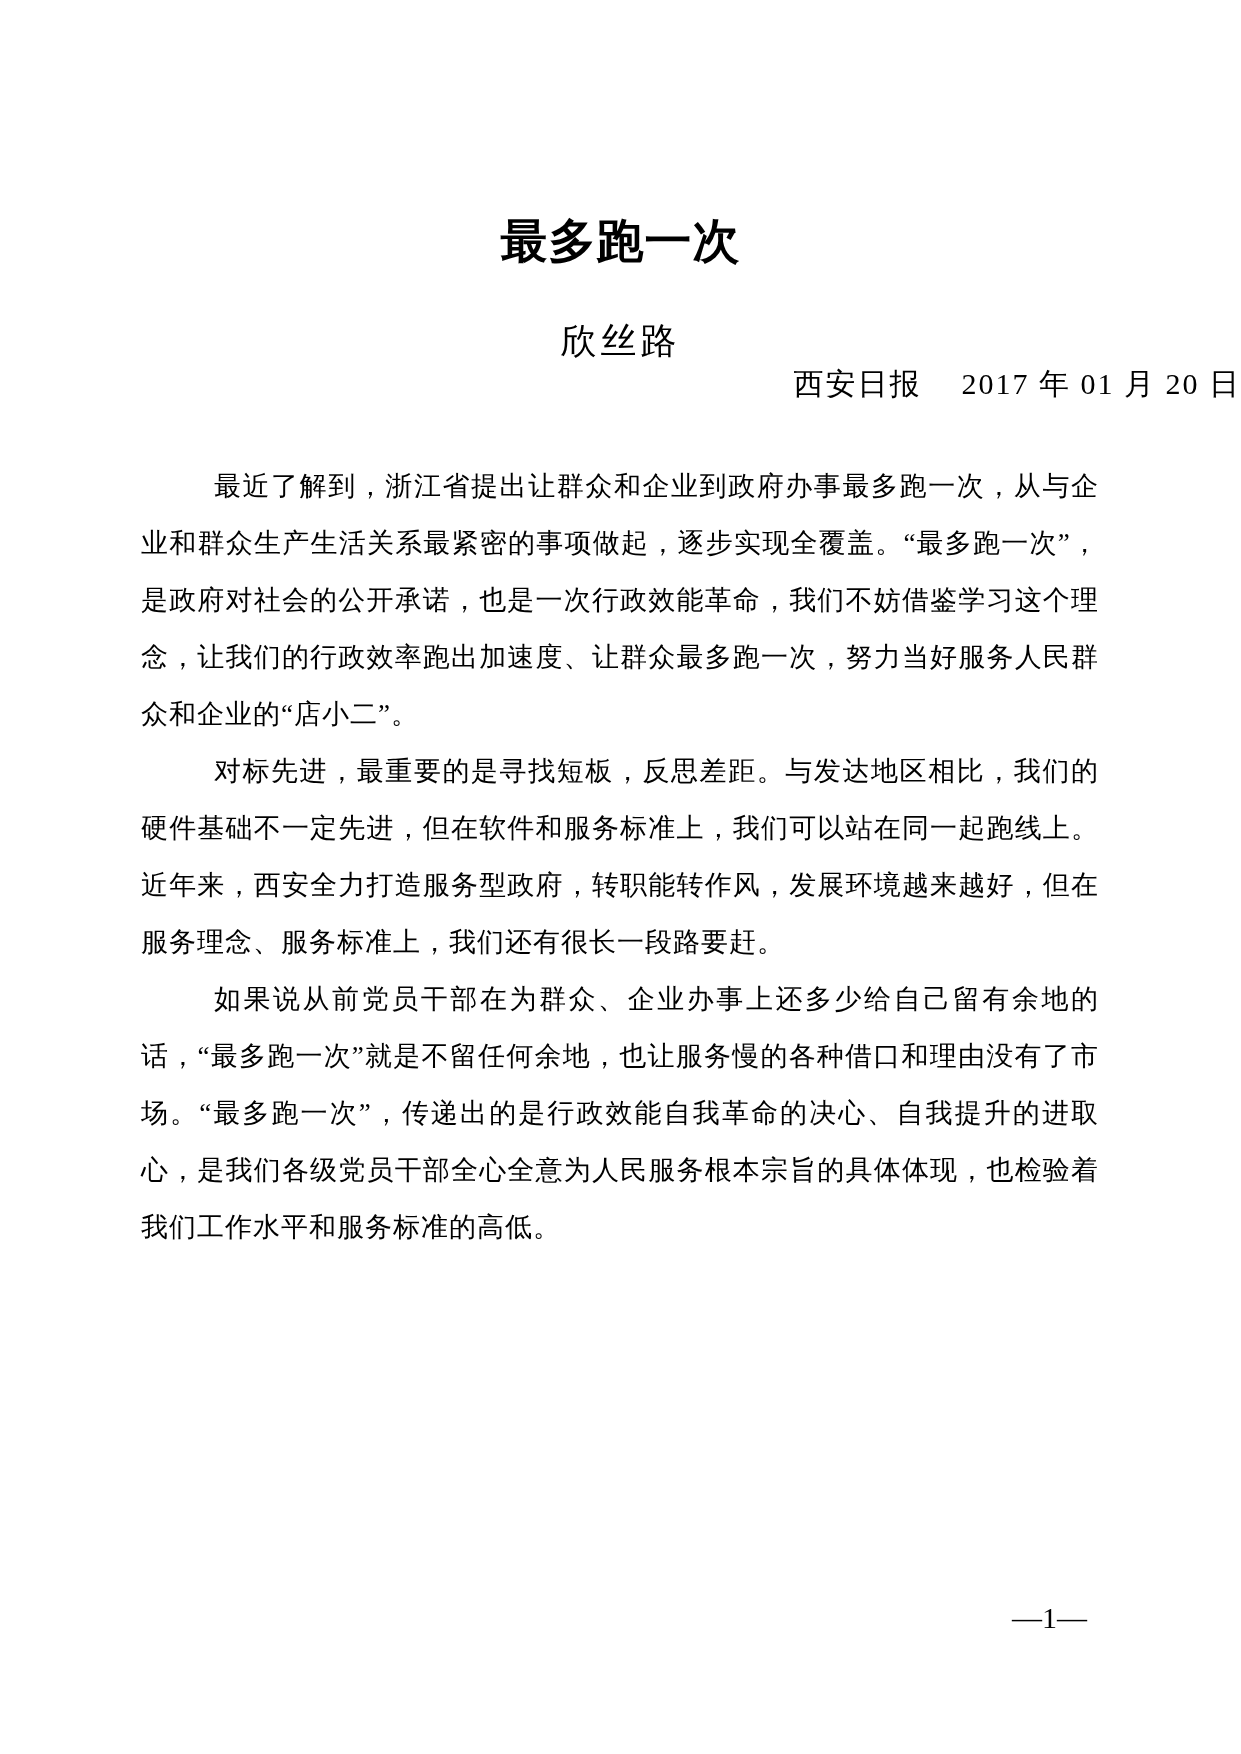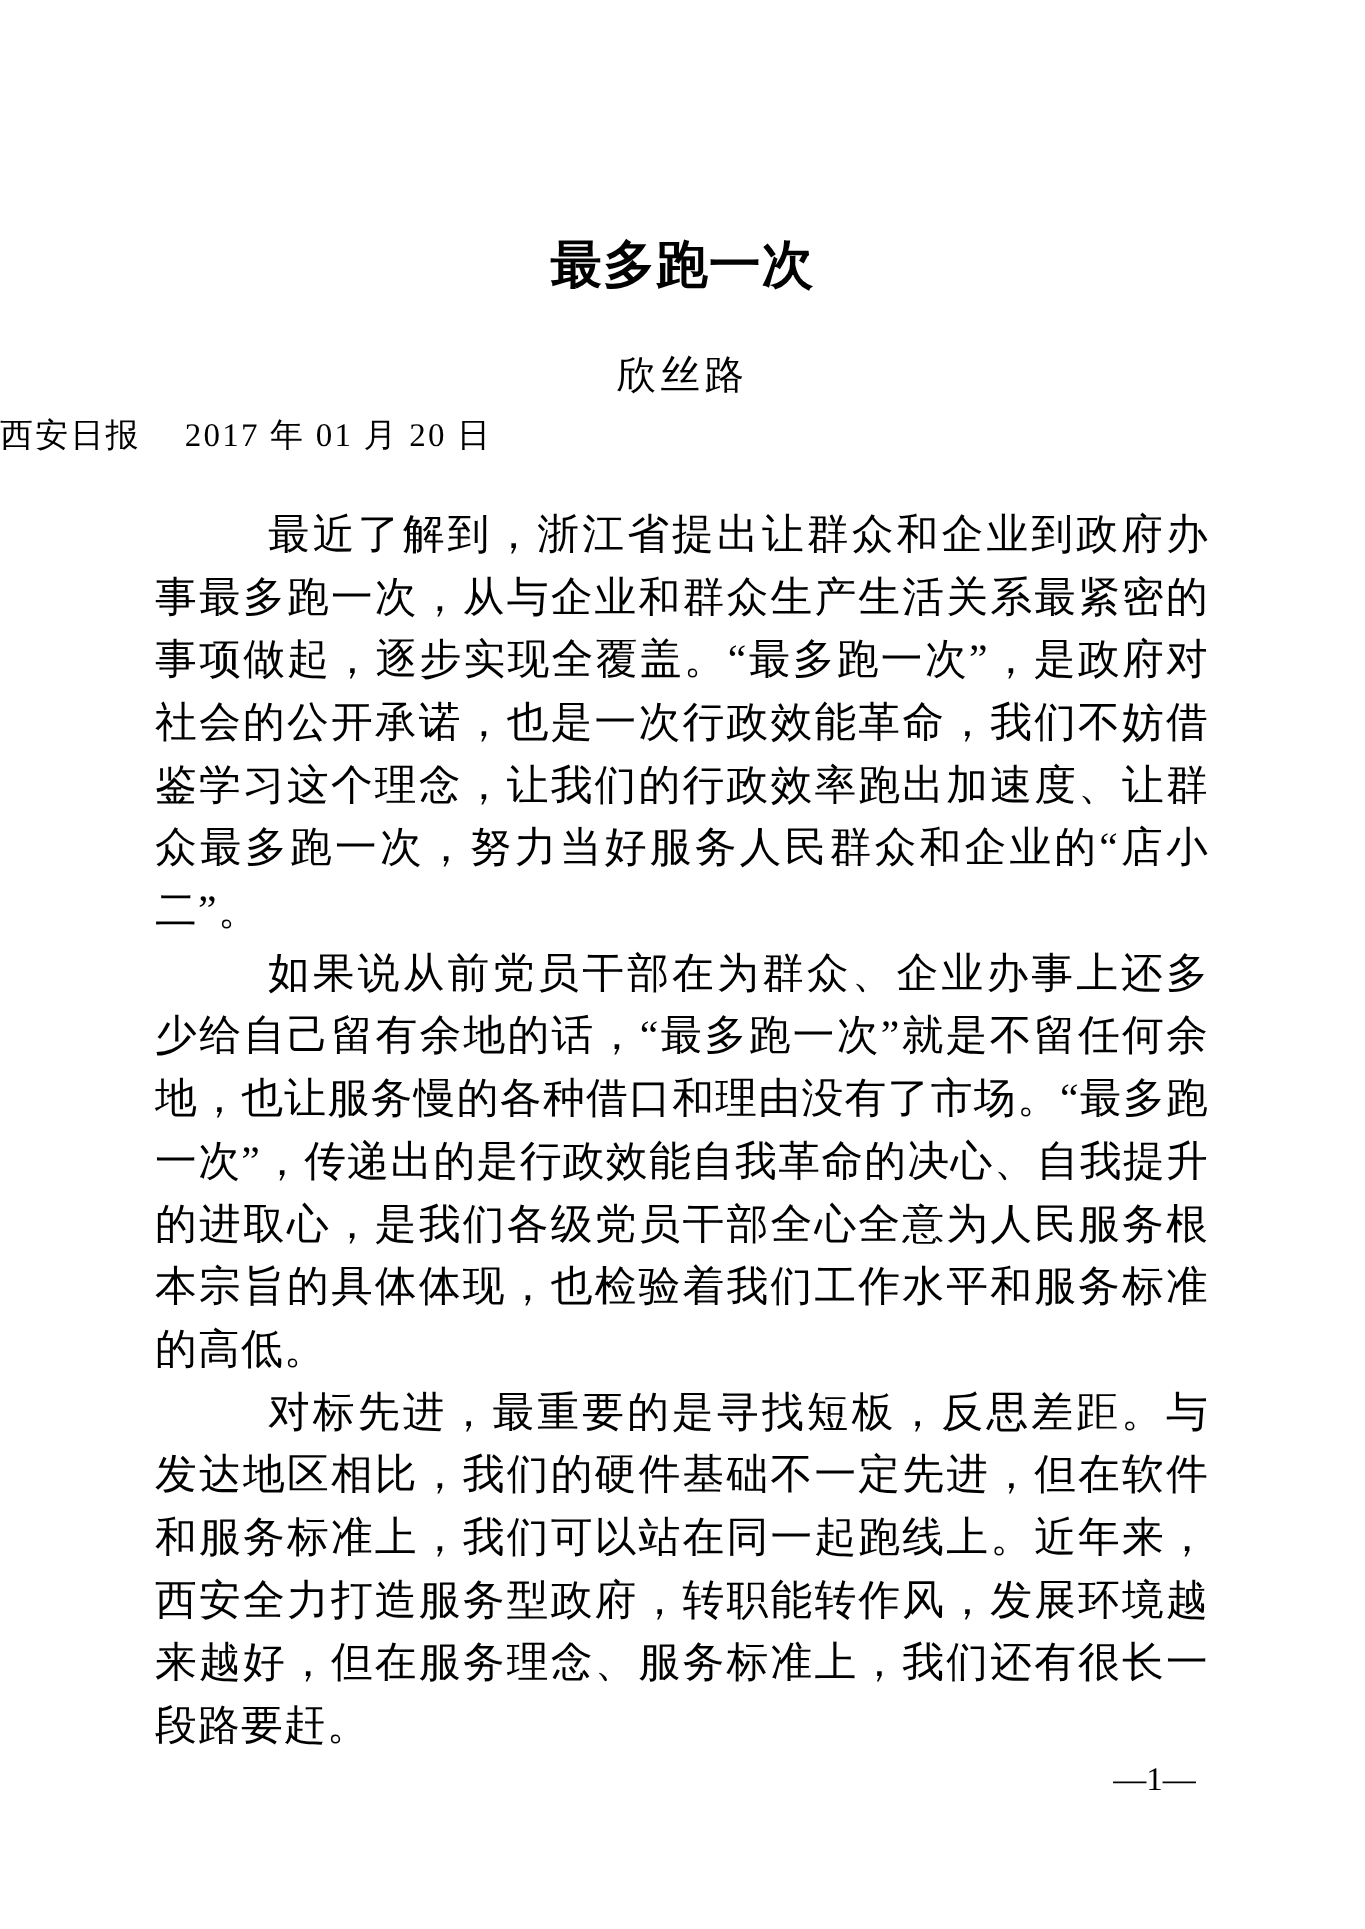--- a/index.html
+++ b/index.html
@@ -33,37 +33,37 @@
     top: 323px;
     left: 0;
     width: 100%;
     text-align: center;
     font-size: 36px;
     line-height: 36px;
     letter-spacing: 4px;
   }
   .source-line {
     position: absolute;
-    top: 378px;
+    top: 366px;
     left: 0;
     width: 100%;
-    text-align: left;
+    text-align: right;
     font-size: 30px;
     line-height: 36px;
     letter-spacing: 2px;
   }
   .source-line .pub-date {
     margin-left: 40px;
   }
   .article-body {
     position: absolute;
     top: 458px;
     left: 141px;
     width: 958px;
-    font-size: 38px;
+    font-size: 27px;
     line-height: 57px;
     letter-spacing: 1px;
     text-align: justify;
   }
   .article-body p {
     margin: 0;
     padding: 0;
     text-indent: 2.7em;
   }
   .article-body p.continues {
@@ -87,19 +87,19 @@
   <h1 class="doc-title">最多跑一次</h1>
 
   <div class="byline">欣丝路</div>
 
   <div class="source-line">
     <span class="pub-name">西安日报</span><span class="pub-date">2017 年 01 月 20 日</span>
   </div>
 
   <div class="article-body">
     <p>最近了解到，浙江省提出让群众和企业到政府办事最多跑一次，从与企业和群众生产生活关系最紧密的事项做起，逐步实现全覆盖。“最多跑一次”，是政府对社会的公开承诺，也是一次行政效能革命，我们不妨借鉴学习这个理念，让我们的行政效率跑出加速度、让群众最多跑一次，努力当好服务人民群众和企业的“店小二”。</p>
+    <p>对标先进，最重要的是寻找短板，反思差距。与发达地区相比，我们的硬件基础不一定先进，但在软件和服务标准上，我们可以站在同一起跑线上。近年来，西安全力打造服务型政府，转职能转作风，发展环境越来越好，但在服务理念、服务标准上，我们还有很长一段路要赶。</p>
     <p>如果说从前党员干部在为群众、企业办事上还多少给自己留有余地的话，“最多跑一次”就是不留任何余地，也让服务慢的各种借口和理由没有了市场。“最多跑一次”，传递出的是行政效能自我革命的决心、自我提升的进取心，是我们各级党员干部全心全意为人民服务根本宗旨的具体体现，也检验着我们工作水平和服务标准的高低。</p>
-    <p>对标先进，最重要的是寻找短板，反思差距。与发达地区相比，我们的硬件基础不一定先进，但在软件和服务标准上，我们可以站在同一起跑线上。近年来，西安全力打造服务型政府，转职能转作风，发展环境越来越好，但在服务理念、服务标准上，我们还有很长一段路要赶。</p>
   </div>
 
   <div class="page-footer">—1—</div>
 
 </div>
 
 </body></html>

